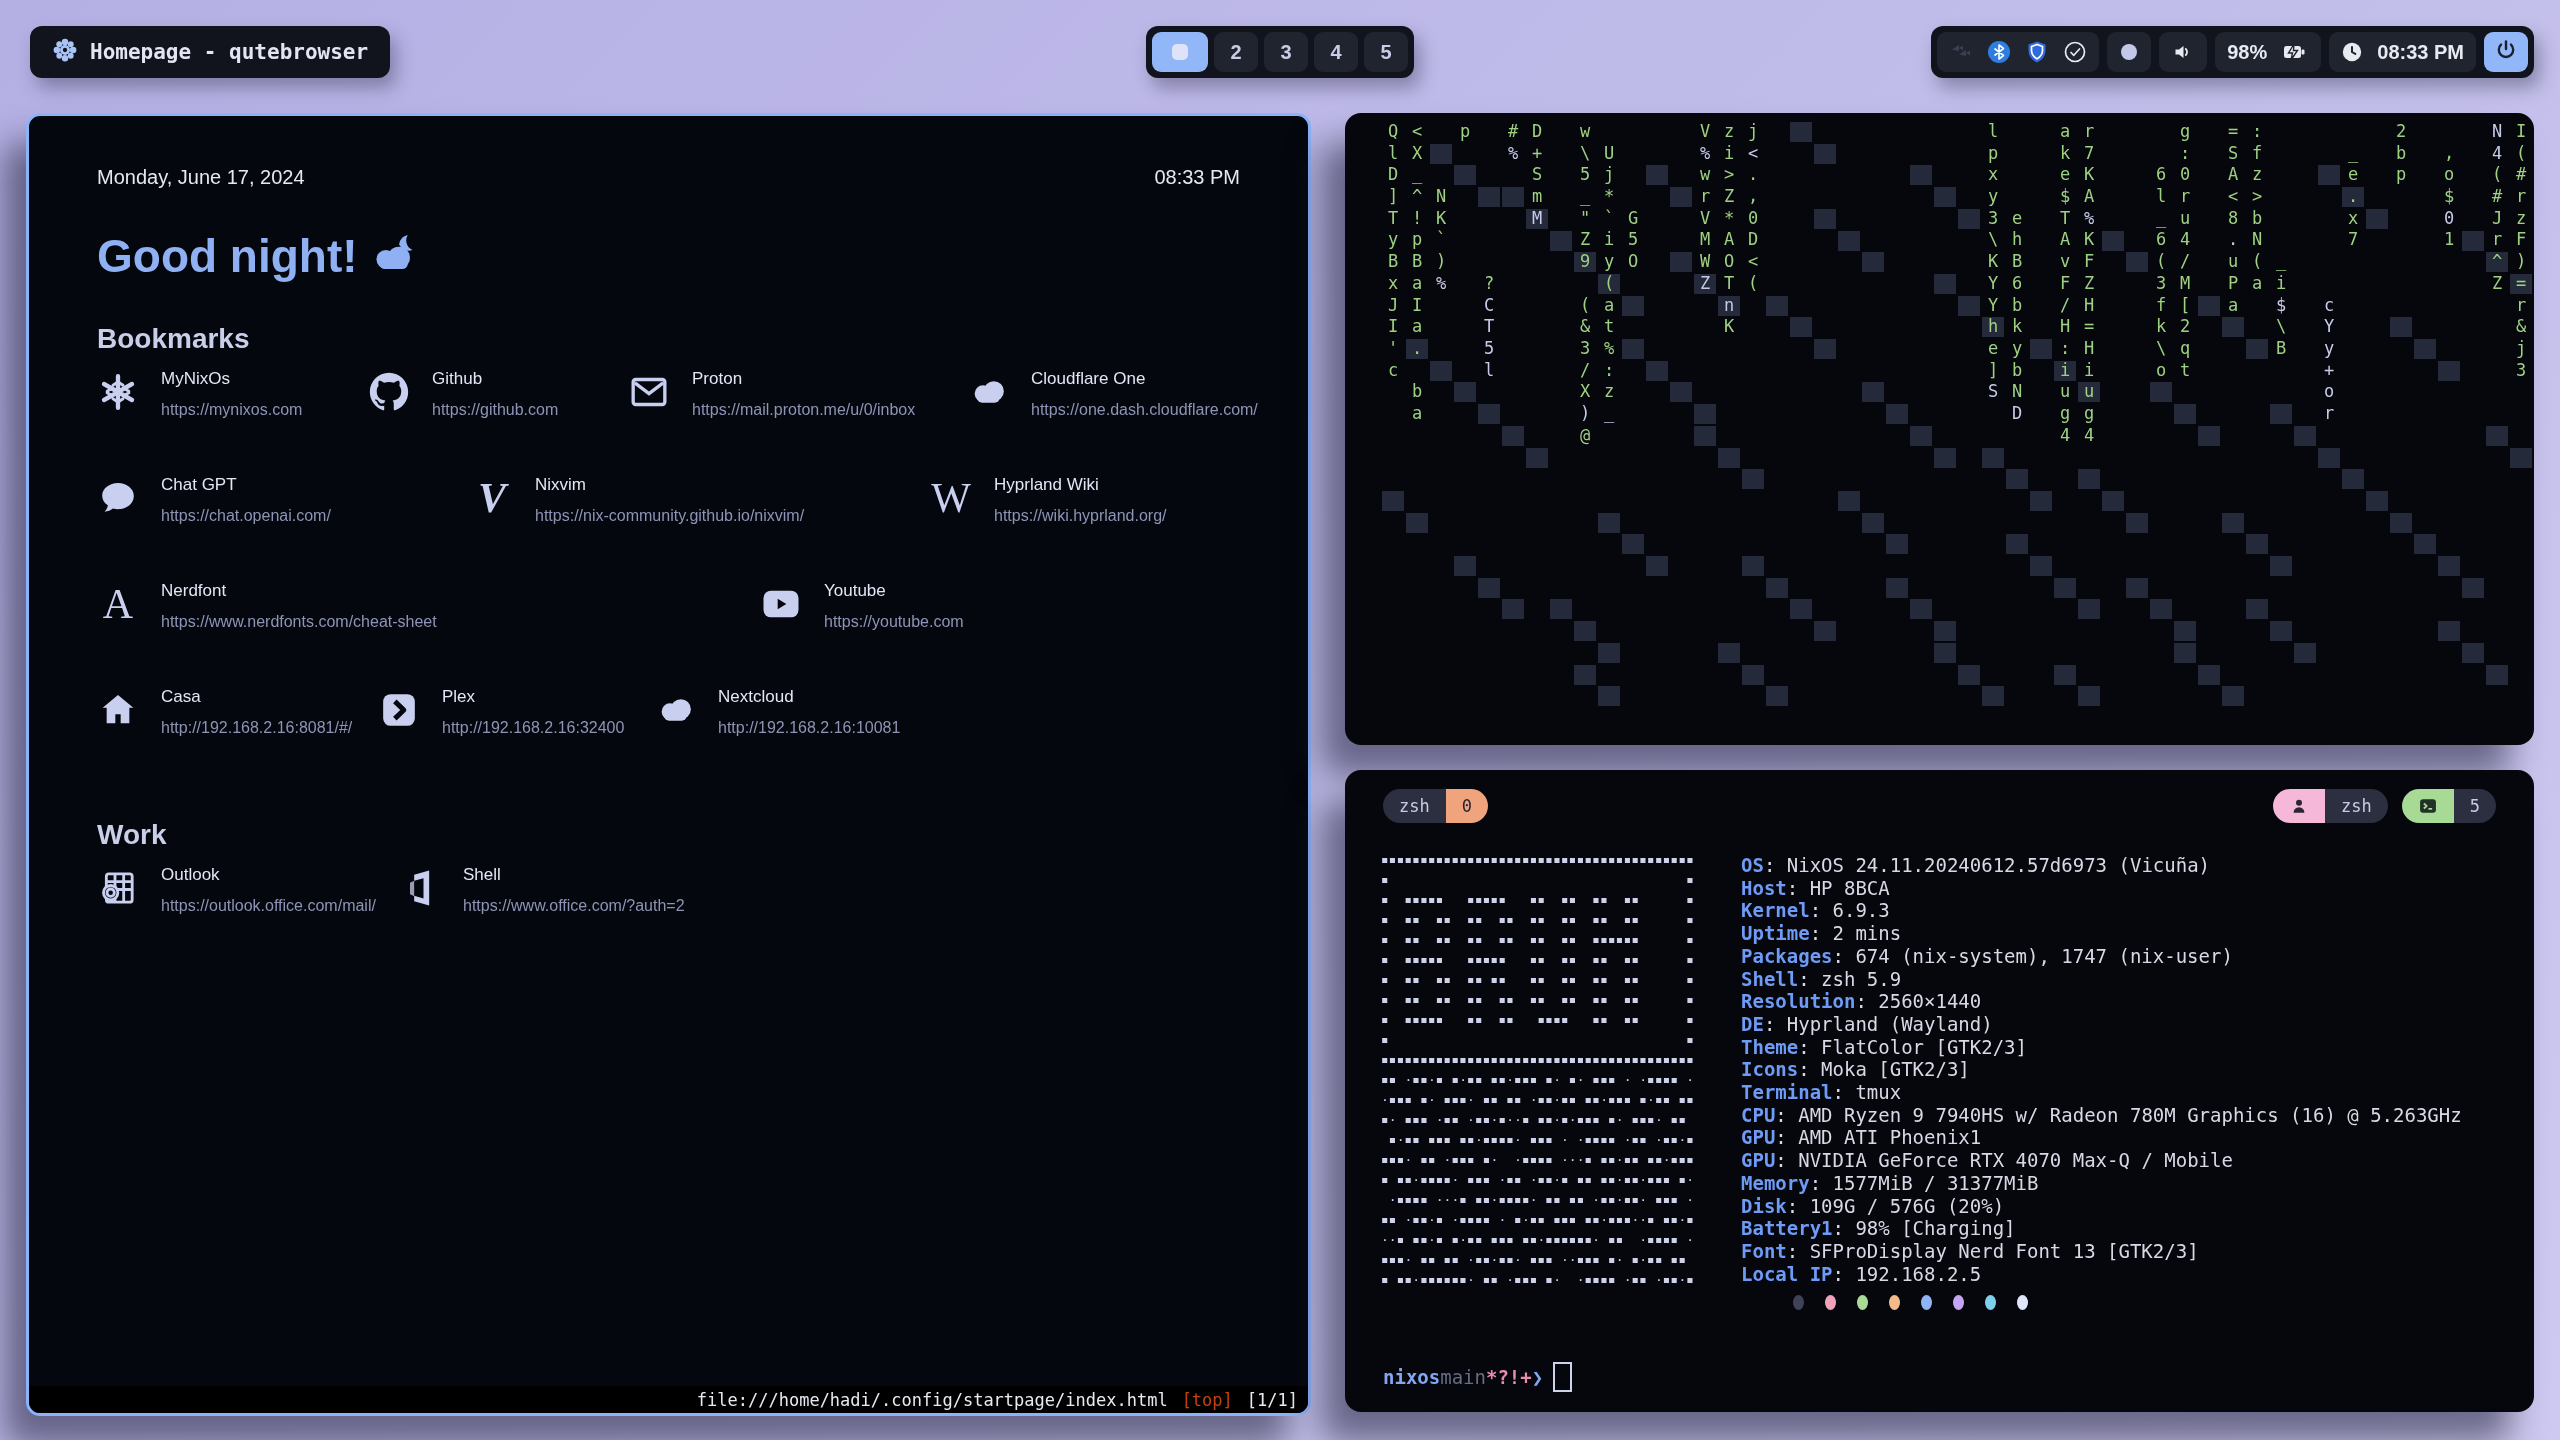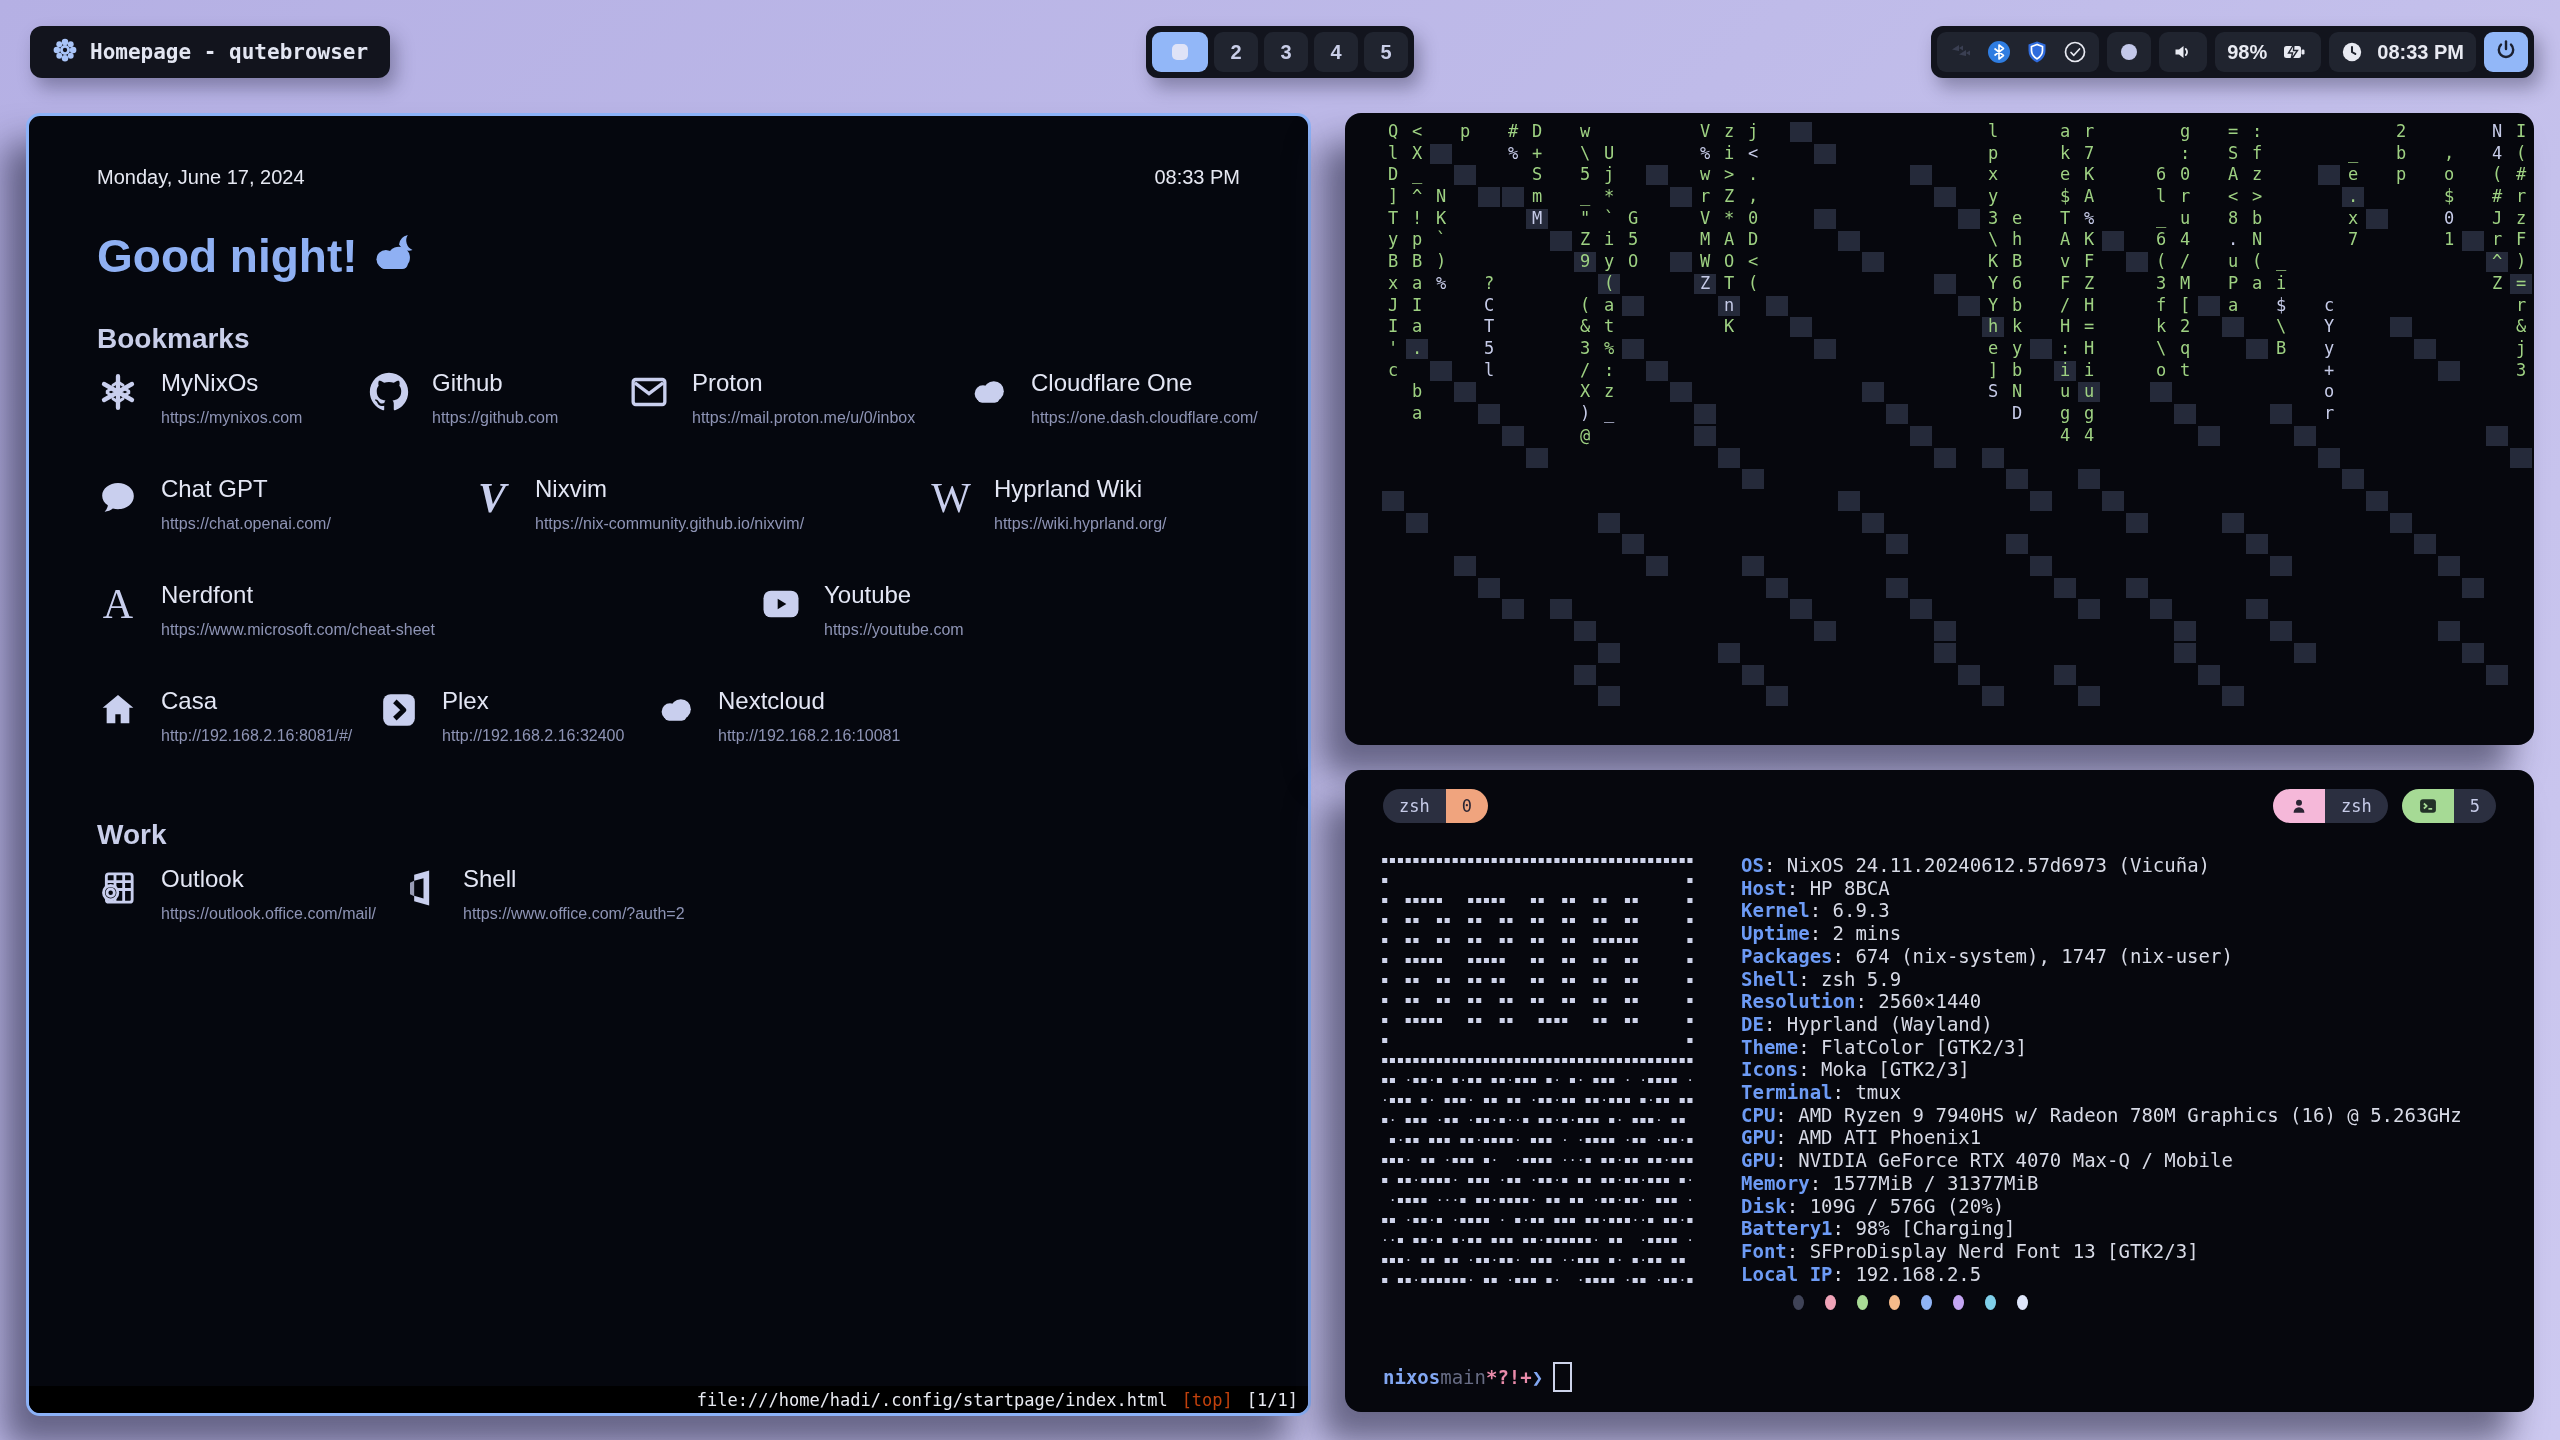--- a/index.html
+++ b/index.html
@@ -37,21 +37,21 @@
   
   .page{padding:50px 68px 0 68px;position:relative;height:100%;box-sizing:border-box;}
   .daterow{display:flex;justify-content:space-between;color:#e6e8f2;font-size:20px;}
   .greeting{margin-top:40px;color:#8fb0f3;font-size:46px;font-weight:bold;display:flex;align-items:center;gap:10px;}
   .sec-h{margin-top:40px;color:#c9cee9;font-size:28px;font-weight:bold;}
   .b-row{position:relative;height:92px;margin-top:14px;}
   .b-item{position:absolute;top:0;display:flex;gap:22px;align-items:flex-start;cursor:pointer;}
   .b-ico{width:42px;height:42px;color:#c9cfee;margin-top:2px;display:flex;align-items:center;justify-content:center;}
   .b-ico svg{width:40px;height:40px;}
   .b-ico .glyph{font-family:"Liberation Serif",serif;font-size:42px;line-height:40px;color:#c9cfee;}
-  .b-name{color:#e3e6f4;font-size:24px;}
+  .b-name{color:#e3e6f4;font-size:17px;}
   .b-url{color:#8e94b5;font-size:16px;margin-top:12px;}
   #statusbar{position:absolute;left:0;right:0;bottom:0;height:27px;background:#000;
              display:flex;justify-content:flex-end;align-items:center;gap:14px;
              padding:0 10px;font-size:17px;color:#e8eaf2;}
   #statusbar .scrollpos{color:#c2410c;}
 
   
   #matrix-field{position:relative;width:100%;height:100%;font-family:"DejaVu Sans Mono",monospace;}
   .mx-col{position:absolute;width:24px;text-align:center;}
   .mx-col span{display:block;height:21.7px;line-height:21.7px;font-size:17px;color:#9ed182;}
@@ -287,21 +287,21 @@
             </div>
           </div>
         </div>
         <div class="b-row">
           <div class="b-item" style="left: 0px;">
             <div class="b-ico">
               <span class="glyph">A</span>
             </div>
             <div>
               <div class="b-name">Nerdfont</div>
-              <div class="b-url">https://www.microsoft.com/cheat-sheet</div>
+              <div class="b-url">https://www.nerdfonts.com/cheat-sheet</div>
             </div>
           </div>
           <div class="b-item" style="left: 663px;">
             <div class="b-ico">
               <svg viewBox="0 0 24 24">
                 <rect x="1.5" y="4" width="21" height="16" rx="4.5" fill="currentColor"></rect>
                 <path d="M10 8.8 15.2 12 10 15.2z" fill="#05070e"></path>
               </svg>
             </div>
             <div>

